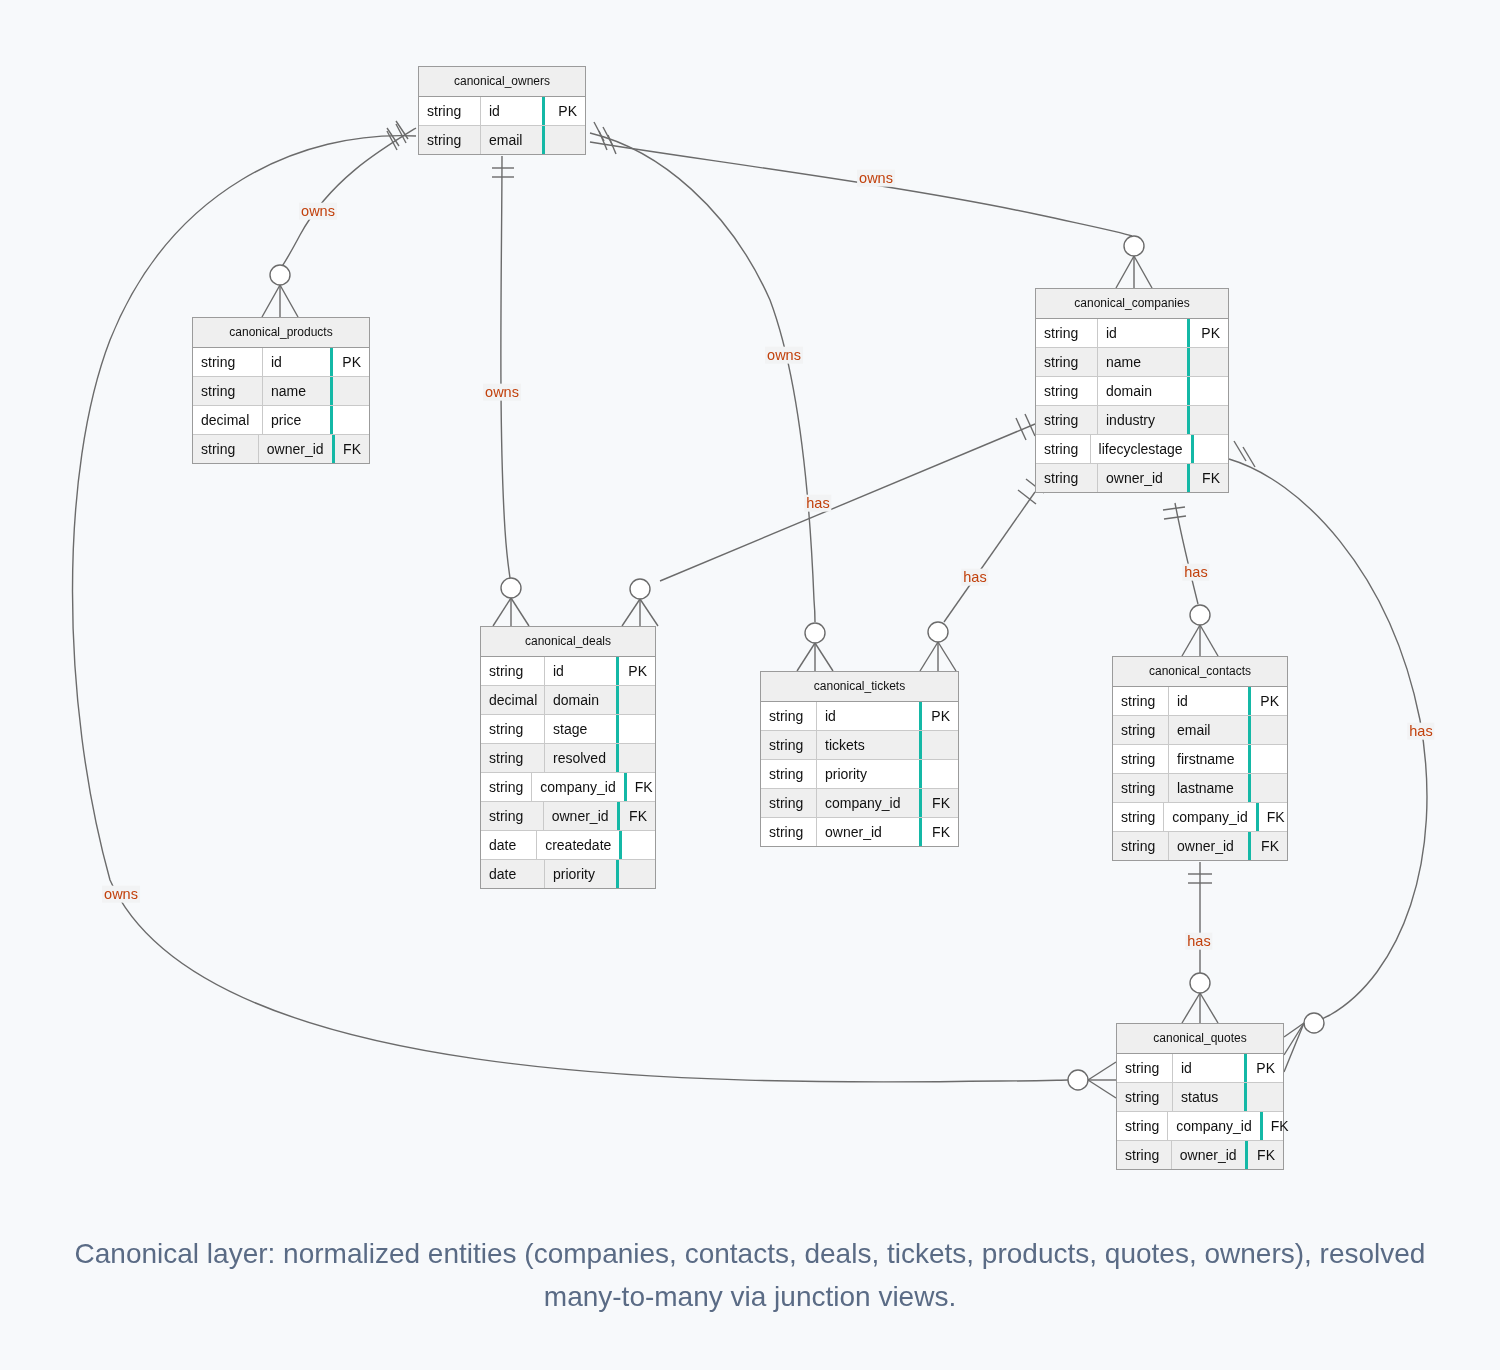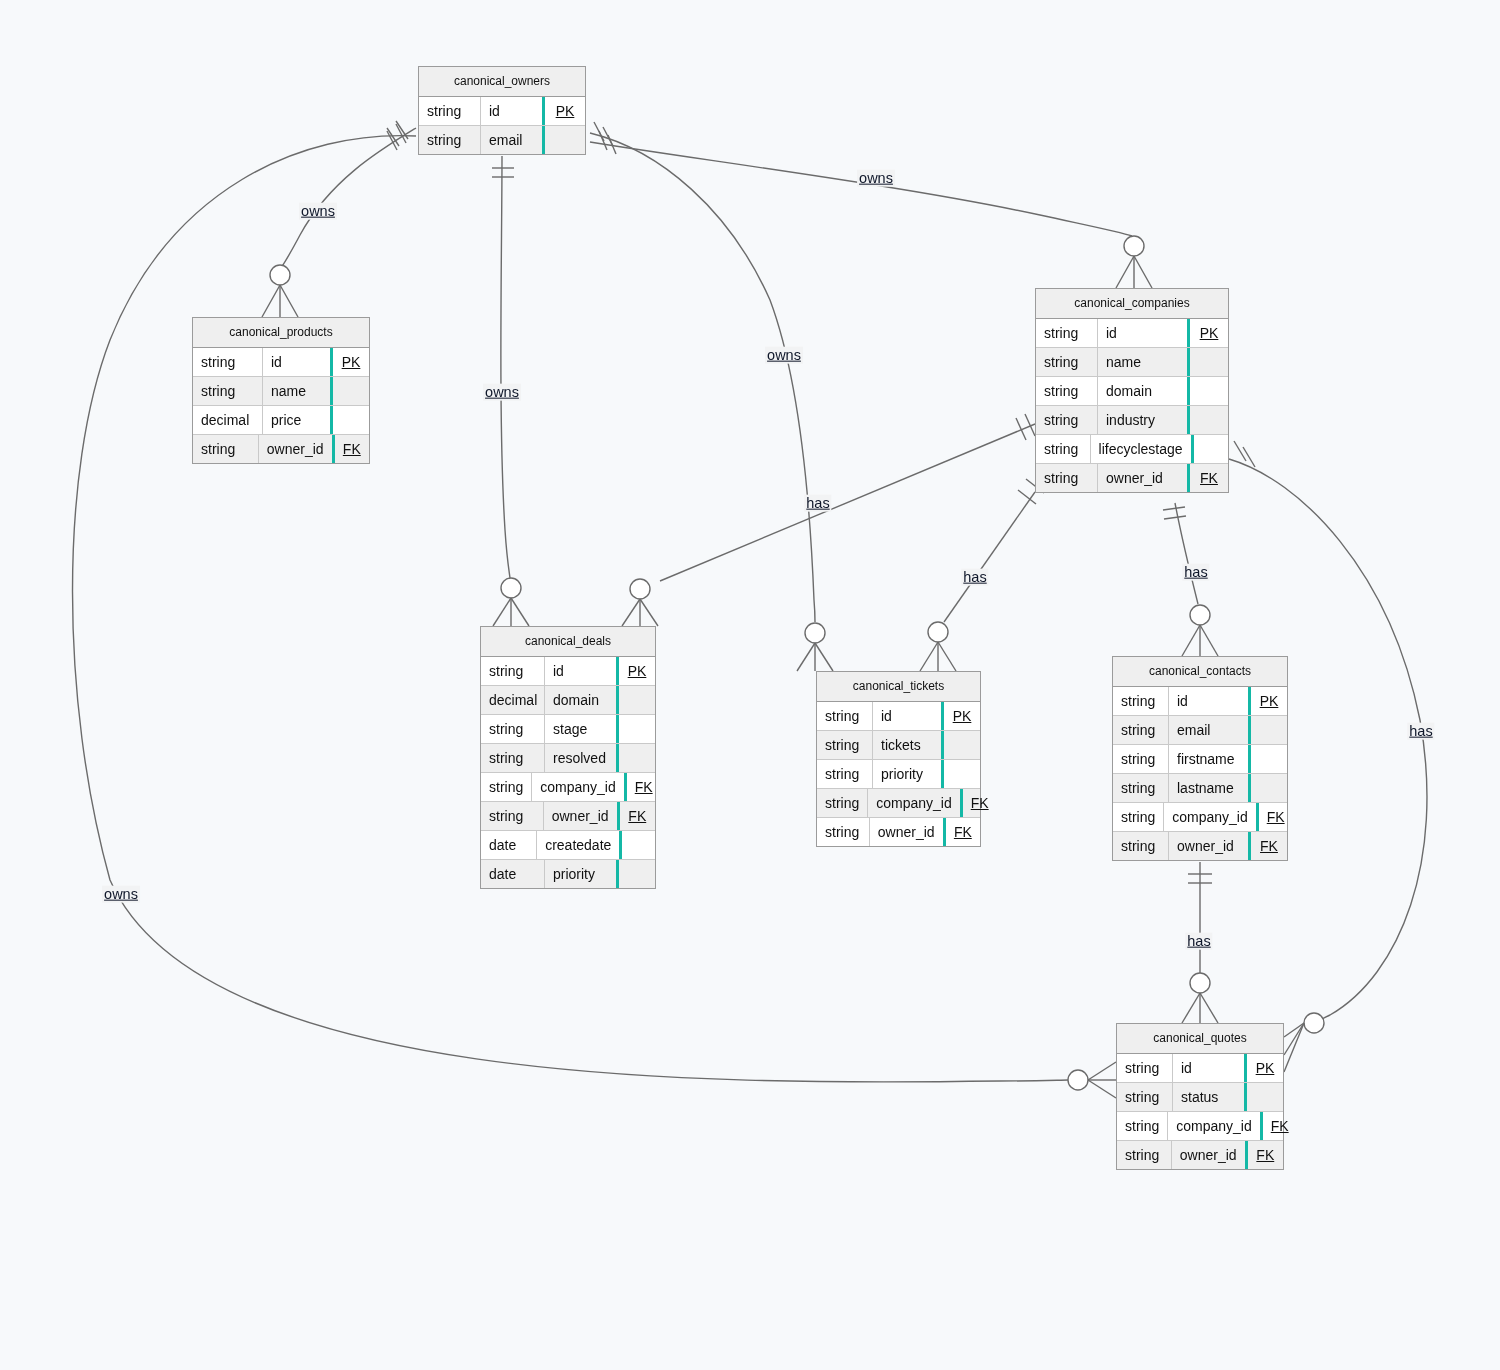--- a/index.html
+++ b/index.html
@@ -12,27 +12,26 @@
   }
   #stage{position:absolute;inset:0;}
   svg#wires{position:absolute;left:0;top:0;width:1500px;height:1370px;overflow:visible;}
   .wire{fill:none;stroke:#6b6b6b;stroke-width:1.4;}
   .mark{fill:none;stroke:#6b6b6b;stroke-width:1.4;}
   .markdot{fill:#ffffff;stroke:#6b6b6b;stroke-width:1.4;}
 
   .rel-label{
     position:absolute;
     font-size:14.5px;
-    color:#0f172a;
+    color:#c2410c;
     background:#f2f3f4;
     padding:0 2px;
     white-space:nowrap;
     line-height:1.15;
     transform:translate(-50%,-50%);
-    text-decoration:underline;
   }
 
   .entity{
     position:absolute;
     border:1px solid #9b9b9b;
     background:#ffffff;
     box-sizing:border-box;
   }
   .entity .title{
     background:#efefef;
@@ -62,22 +61,21 @@
     padding:6px 8px;
     border-right:3px solid #14b8a6;
     flex:1 1 auto;
     white-space:nowrap;
     box-sizing:border-box;
   }
   .attr .c-key{
     padding:6px 8px;
     white-space:nowrap;
     box-sizing:border-box;
-    text-align:center;
-    text-decoration:underline;
+    text-align:right;
   }
 
   .caption{
     position:absolute;
     left:0;right:0;
     top:1232px;
     text-align:center;
     font-size:28px;
     line-height:1.55;
     color:#5a6b85;
@@ -311,21 +309,21 @@
           <span class="c-type" style="width: 64px;">date</span>
           <span class="c-name">createdate</span>
           <span class="c-key" style="width: 36px;"></span>
         </div>
         <div class="attr even">
           <span class="c-type" style="width: 64px;">date</span>
           <span class="c-name">priority</span>
           <span class="c-key" style="width: 36px;"></span>
         </div>
       </div>
-      <div class="entity" style="left: 816px; top: 671px; width: 165px;">
+      <div class="entity" style="left: 760px; top: 671px; width: 199px;">
         <div class="title">canonical_tickets</div>
         <div class="attr odd">
           <span class="c-type" style="width: 56px;">string</span>
           <span class="c-name">id</span>
           <span class="c-key" style="width: 36px;">PK</span>
         </div>
         <div class="attr even">
           <span class="c-type" style="width: 56px;">string</span>
           <span class="c-name">tickets</span>
           <span class="c-key" style="width: 36px;"></span>
@@ -397,13 +395,14 @@
           <span class="c-key" style="width: 36px;">FK</span>
         </div>
         <div class="attr even">
           <span class="c-type" style="width: 56px;">string</span>
           <span class="c-name">owner_id</span>
           <span class="c-key" style="width: 36px;">FK</span>
         </div>
       </div>
     </div>
 
+  <div class="caption">Canonical layer: normalized entities (companies, contacts, deals, tickets, products, quotes, owners), resolved many-to-many via junction views.</div>
 </div>
 
 </body></html>

